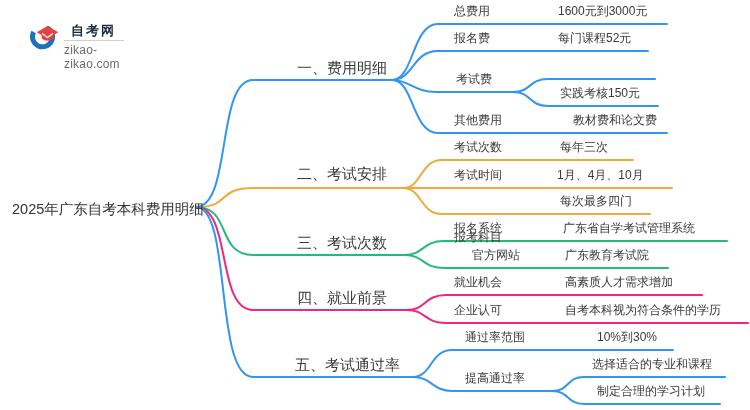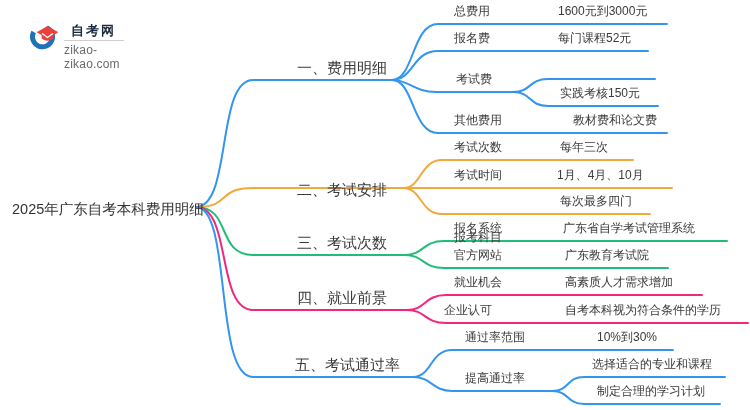--- a/index.html
+++ b/index.html
@@ -66,21 +66,21 @@
       <path d="M14.5,15 L21,19.8 L27.5,15" fill="none" stroke="#ffffff" stroke-width="1.6"></path>
     </svg>
     <div class="logo-name">自考网</div>
     <div class="logo-divider"></div>
     <div class="logo-url">zikao-zikao.com</div>
   </div>
 
   <div class="t root" style="left:12px;top:199px;">2025年广东自考本科费用明细</div>
 
   <div class="t branch" style="left:297px;top:59px;">一、费用明细</div>
-  <div class="t branch" style="left:297px;top:183px;font-family:Liberation Mono, monospace;">二、考试安排</div>
+  <div class="t branch" style="left:297px;top:165px;">二、考试安排</div>
   <div class="t branch" style="left:297px;top:234px;">三、考试次数</div>
   <div class="t branch" style="left:297px;top:289px;">四、就业前景</div>
   <div class="t branch" style="left:295px;top:356px;">五、考试通过率</div>
 
   <div class="t" style="left:454px;top:3px;">总费用</div>
   <div class="t" style="left:558px;top:3px;">1600元到3000元</div>
   <div class="t" style="left:454px;top:30px;">报名费</div>
   <div class="t" style="left:558px;top:30px;">每门课程52元</div>
   <div class="t" style="left:456px;top:71px;">考试费</div>
   <div class="t" style="left:560px;top:85px;">实践考核150元</div>
@@ -89,26 +89,26 @@
 
   <div class="t" style="left:454px;top:139px;">考试次数</div>
   <div class="t" style="left:560px;top:139px;">每年三次</div>
   <div class="t" style="left:454px;top:167px;">考试时间</div>
   <div class="t" style="left:557px;top:167px;">1月、4月、10月</div>
   <div class="t" style="left:454px;top:193px;margin-top:36px;">报考科目</div>
   <div class="t" style="left:560px;top:193px;">每次最多四门</div>
 
   <div class="t" style="left:454px;top:220px;">报名系统</div>
   <div class="t" style="left:563px;top:220px;">广东省自学考试管理系统</div>
-  <div class="t" style="left:454px;top:247px;">官方网站</div>
+  <div class="t" style="left:472px;top:247px;">官方网站</div>
   <div class="t" style="left:565px;top:247px;">广东教育考试院</div>
 
   <div class="t" style="left:454px;top:274px;">就业机会</div>
   <div class="t" style="left:565px;top:274px;">高素质人才需求增加</div>
-  <div class="t" style="left:444px;top:302px;text-align:right;">企业认可</div>
+  <div class="t" style="left:454px;top:302px;text-align:right;">企业认可</div>
   <div class="t" style="left:565px;top:302px;">自考本科视为符合条件的学历</div>
 
   <div class="t" style="left:465px;top:329px;">通过率范围</div>
   <div class="t" style="left:597px;top:329px;">10%到30%</div>
   <div class="t" style="left:465px;top:370px;">提高通过率</div>
   <div class="t" style="left:592px;top:356px;">选择适合的专业和课程</div>
   <div class="t" style="left:597px;top:383px;">制定合理的学习计划</div>
 
 </div>
 

